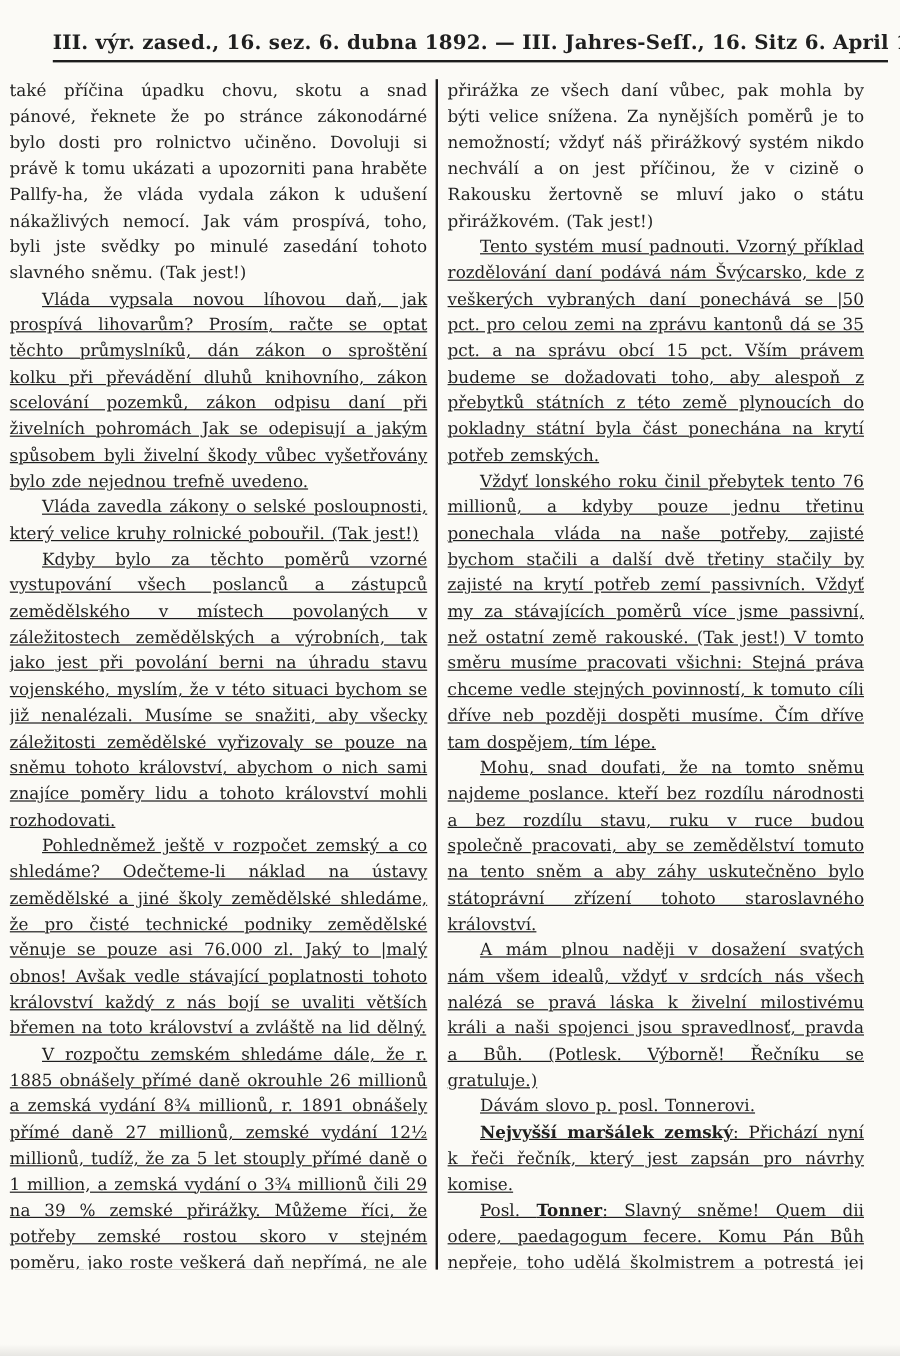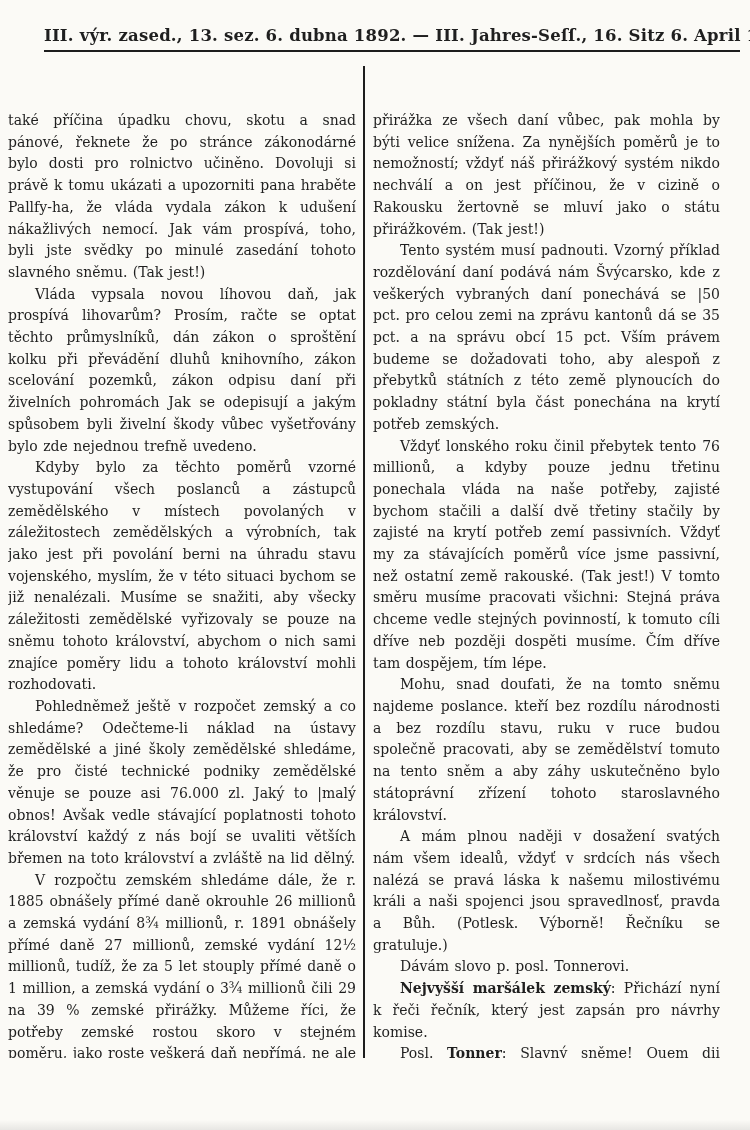--- a/index.html
+++ b/index.html
@@ -54,64 +54,65 @@
     margin: 14px 8px 0 8px;
     height: 992px;
   }
   .col {
     width: 355px;
     box-sizing: border-box;
     text-align: justify;
     font-size: 14px;
     line-height: 21.7px;
     overflow: hidden;
-    margin-top: 44px;
   }
   .col-left { padding-right: 7px; }
   .col-right { padding-left: 8px; }
   .divider {
     width: 2px;
     background: #1d1d1d;
     flex: 0 0 2px;
   }
   .col p {
     margin: 0;
     word-spacing: 1px;
   }
   .col p.indent {
     text-indent: 27px;
+    text-decoration: underline;
   }
   .bold-run {
     font-weight: 700;
   }
 </style>
 </head>
 <body>
 
 <div class="page">
 
   <div class="running-head">
-    <span class="head-main"><span>III. výr. zased., 13. sez. 6. dubna 1892.</span><span class="head-sep">—</span><span class="fraktur">III. Jahres-Seſſ., 16. Sitz 6. April 1892.</span></span>
+    <span class="head-main"><span>III. výr. zased., 16. sez. 6. dubna 1892.</span><span class="head-sep">—</span><span class="fraktur">III. Jahres-Seſſ., 16. Sitz 6. April 1892.</span></span>
 
   </div>
 
   <div class="columns">
     <div class="col col-left">
         <p><span>také příčina úpadku chovu, skotu a snad pánové, řeknete že po stránce zákonodárné bylo dosti pro rolnictvo učiněno. Dovoluji si právě k tomu ukázati a upozorniti pana hraběte Pallfy-ha, že vláda vydala zákon k udušení nákažlivých nemocí. Jak vám prospívá, toho, byli jste svědky po minulé zasedání tohoto slavného sněmu. (Tak jest!)</span></p>
         <p class="indent"><span>Vláda vypsala novou líhovou daň, jak prospívá lihovarům? Prosím, račte se optat těchto průmyslníků, dán zákon o sproštění kolku při převádění dluhů knihovního, zákon scelování pozemků, zákon odpisu daní při živelních pohromách Jak se odepisují a jakým spůsobem byli živelní škody vůbec vyšetřovány bylo zde nejednou trefně uvedeno.</span></p>
+        <p class="indent"><span>Vláda zavedla zákony o selské posloupnosti, který velice kruhy rolnické pobouřil. (Tak jest!)</span></p>
         <p class="indent"><span>Kdyby bylo za těchto poměrů vzorné vystupování všech poslanců a zástupců zemědělského v místech povolaných v záležitostech zemědělských a výrobních, tak jako jest při povolání berni na úhradu stavu vojenského, myslím, že v této situaci bychom se již nenalézali. Musíme se snažiti, aby všecky záležitosti zemědělské vyřizovaly se pouze na sněmu tohoto království, abychom o nich sami znajíce poměry lidu a tohoto království mohli rozhodovati.</span></p>
         <p class="indent"><span>Pohledněmež ještě v rozpočet zemský a co shledáme? Odečteme-li náklad na ústavy zemědělské a jiné školy zemědělské shledáme, že pro čisté technické podniky zemědělské věnuje se pouze asi 76.000 zl. Jaký to |malý obnos! Avšak vedle stávající poplatnosti tohoto království každý z nás bojí se uvaliti větších břemen na toto království a zvláště na lid dělný.</span></p>
         <p class="indent"><span>V rozpočtu zemském shledáme dále, že r. 1885 obnášely přímé daně okrouhle 26 millionů a zemská vydání 8¾ millionů, r. 1891 obnášely přímé daně 27 millionů, zemské vydání 12½ millionů, tudíž, že za 5 let stouply přímé daně o 1 million, a zemská vydání o 3¾ millionů čili 29 na 39 % zemské přirážky. Můžeme říci, že potřeby zemské rostou skoro v stejném poměru, jako roste veškerá daň nepřímá, ne ale s přímými daněmi. Kdyby bylo možným uhraditi jiným způsobem nežli přirážkami ku daním přímým potřeby zemské a kdyby bylo možno, aby mohla býti vybírána tato</span></p>
       </div>
     <div class="divider"></div>
     <div class="col col-right">
         <p><span>přirážka ze všech daní vůbec, pak mohla by býti velice snížena. Za nynějších poměrů je to nemožností; vždyť náš přirážkový systém nikdo nechválí a on jest příčinou, že v cizině o Rakousku žertovně se mluví jako o státu přirážkovém. (Tak jest!)</span></p>
         <p class="indent"><span>Tento systém musí padnouti. Vzorný příklad rozdělování daní podává nám Švýcarsko, kde z veškerých vybraných daní ponechává se |50 pct. pro celou zemi na zprávu kantonů dá se 35 pct. a na správu obcí 15 pct. Vším právem budeme se dožadovati toho, aby alespoň z přebytků státních z této země plynoucích do pokladny státní byla část ponechána na krytí potřeb zemských.</span></p>
         <p class="indent"><span>Vždyť lonského roku činil přebytek tento 76 millionů, a kdyby pouze jednu třetinu ponechala vláda na naše potřeby, zajisté bychom stačili a další dvě třetiny stačily by zajisté na krytí potřeb zemí passivních. Vždyť my za stávajících poměrů více jsme passivní, než ostatní země rakouské. (Tak jest!) V tomto směru musíme pracovati všichni: Stejná práva chceme vedle stejných povinností, k tomuto cíli dříve neb později dospěti musíme. Čím dříve tam dospějem, tím lépe.</span></p>
         <p class="indent"><span>Mohu, snad doufati, že na tomto sněmu najdeme poslance. kteří bez rozdílu národnosti a bez rozdílu stavu, ruku v ruce budou společně pracovati, aby se zemědělství tomuto na tento sněm a aby záhy uskutečněno bylo státoprávní zřízení tohoto staroslavného království.</span></p>
-        <p class="indent"><span>A mám plnou naději v dosažení svatých nám všem idealů, vždyť v srdcích nás všech nalézá se pravá láska k našemu milostivému králi a naši spojenci jsou spravedlnosť, pravda a Bůh. (Potlesk. Výborně! Řečníku se gratuluje.)</span></p>
+        <p class="indent"><span>A mám plnou naději v dosažení svatých nám všem idealů, vždyť v srdcích nás všech nalézá se pravá láska k živelní milostivému králi a naši spojenci jsou spravedlnosť, pravda a Bůh. (Potlesk. Výborně! Řečníku se gratuluje.)</span></p>
         <p class="indent"><span>Dávám slovo p. posl. Tonnerovi.</span></p>
         <p class="indent"><span class="bold-run">Nejvyšší maršálek zemský</span><span>: Přichází nyní k řeči řečník, který jest zapsán pro návrhy komise.</span></p>
         <p class="indent"><span>Posl. </span><span class="bold-run">Tonner</span><span>: Slavný sněme! Quem dii odere, paedagogum fecere. Komu Pán Bůh nepřeje, toho udělá školmistrem a potrestá jej ještě více, že toto po skoro ½5. hod. sněmování v nejhorším vedru a ještě horším vzduchu odsouzen jest mluviti v budžetní debatě a zvláště po slovech tak dojemných, jaká jsme právě slyšeli z úst velectěného posl. p. ředitele Treybala, který tak smutnými rysy a ještě</span></p>
       </div>
   </div>
 
 </div>
 
 </body></html>

